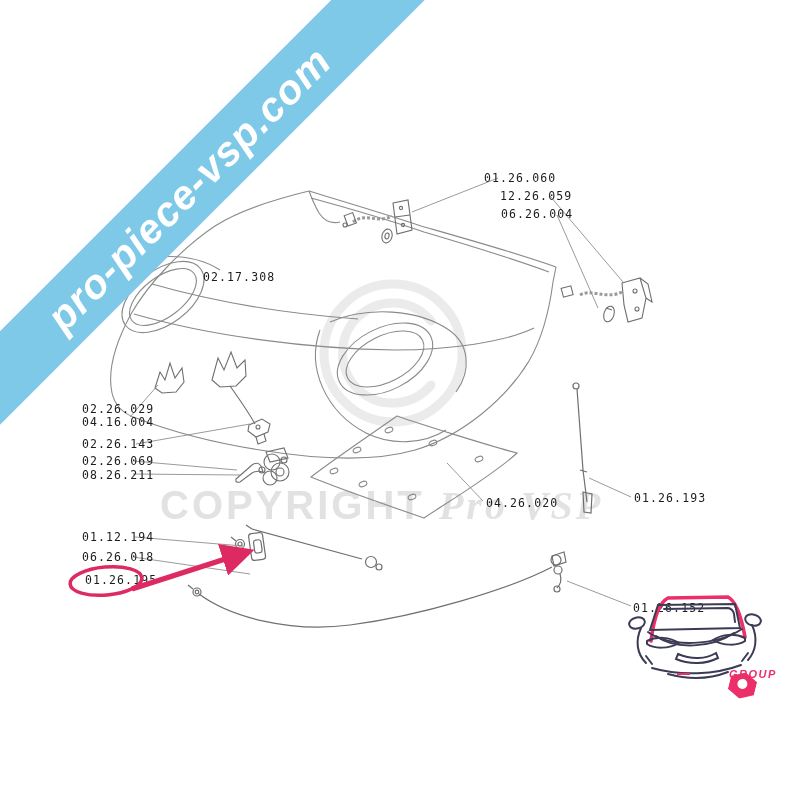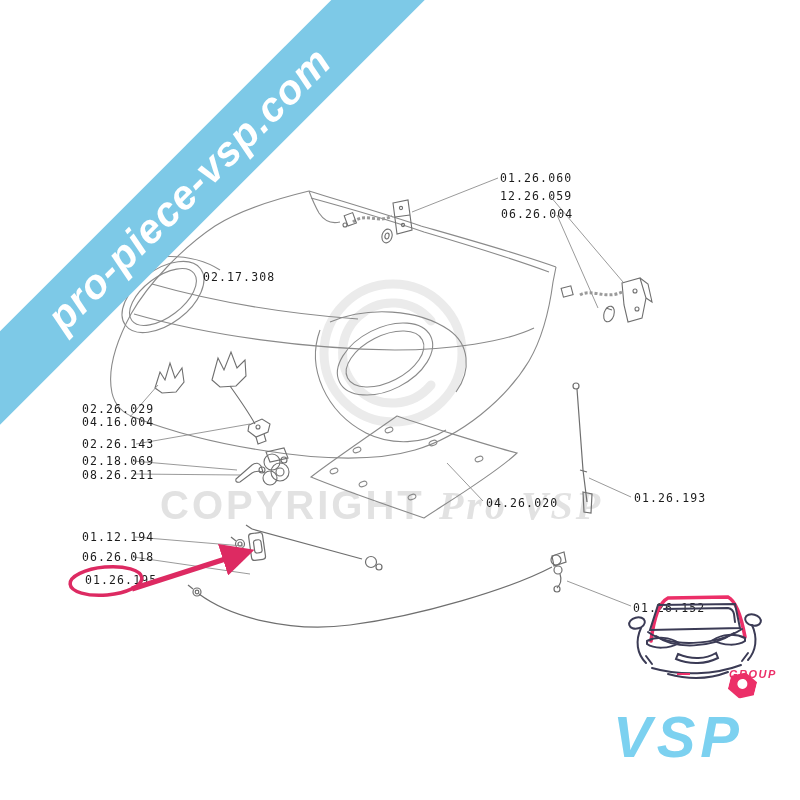--- a/index.html
+++ b/index.html
@@ -189,28 +189,28 @@
       <path d="M 133 461 L 237 470"></path>
       <path d="M 133 474 L 240 475"></path>
       <path d="M 135 537 L 243 546"></path>
       <path d="M 133 557 L 250 574"></path>
       <path d="M 447 463 L 483 501"></path>
       <path d="M 589 478 L 631 497"></path>
       <path d="M 567 581 L 631 606"></path>
     </g>
   </svg>
 
-  <div class="plabel" style="left:500px;top:171px">01.26.060</div>
+  <div class="plabel" style="left:484px;top:171px">01.26.060</div>
   <div class="plabel" style="left:500px;top:189px">12.26.059</div>
   <div class="plabel" style="left:501px;top:207px">06.26.004</div>
   <div class="plabel" style="left:203px;top:270px">02.17.308</div>
   <div class="plabel" style="left:82px;top:402px">02.26.029</div>
   <div class="plabel" style="left:82px;top:415px">04.16.004</div>
   <div class="plabel" style="left:82px;top:437px">02.26.143</div>
-  <div class="plabel" style="left:82px;top:454px">02.18.069</div>
+  <div class="plabel" style="left:82px;top:454px">02.26.069</div>
   <div class="plabel" style="left:82px;top:468px">08.26.211</div>
   <div class="plabel" style="left:82px;top:530px">01.12.194</div>
   <div class="plabel" style="left:82px;top:550px">06.26.018</div>
   <div class="plabel" style="left:85px;top:573px">01.26.195</div>
   <div class="plabel" style="left:486px;top:496px">04.26.020</div>
   <div class="plabel" style="left:634px;top:491px">01.26.193</div>
   <div class="plabel" style="left:633px;top:601px">01.26.152</div>
 
   <svg class="hl" width="800" height="800" viewBox="0 0 800 800">
     <defs>
@@ -250,16 +250,15 @@
       </g>
     </svg>
     <div class="logo-group">
       <i></i>
         <span>GROUP</span>
         <i></i>
     </div>
     <div class="logo-nut">
         <b></b>
       </div>
-    <div class="logo-vsp">VSP</div>
   </div>
 
 </div>
 
 </body></html>

